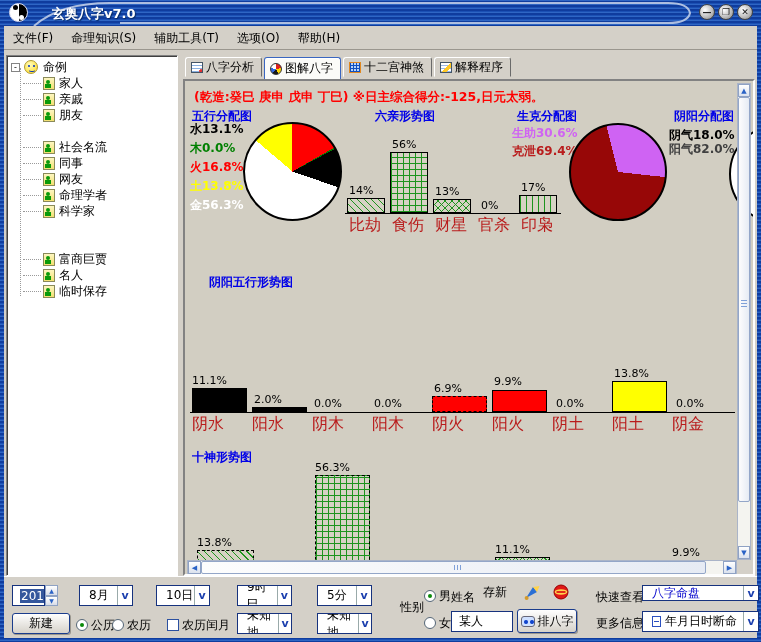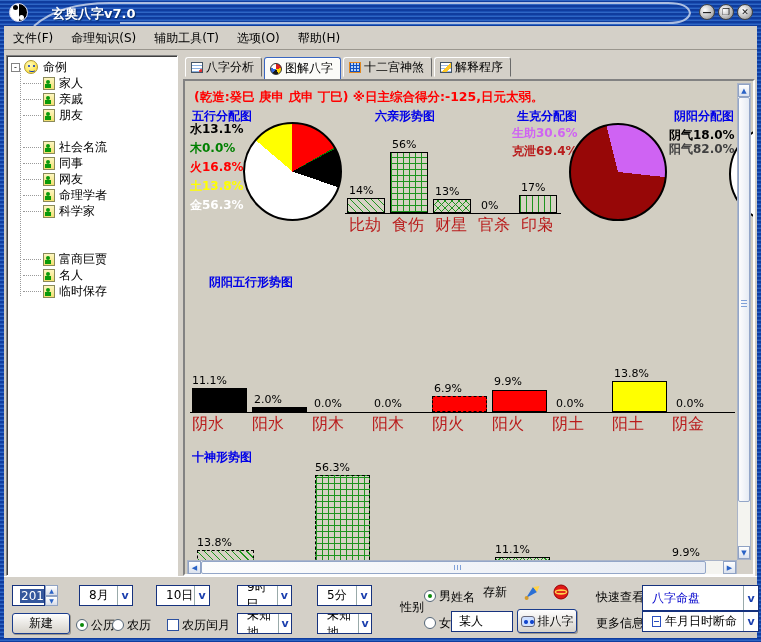--- a/index.html
+++ b/index.html
@@ -364,21 +364,21 @@
       <circle cx="8" cy="8" r="7" fill="#e01818" stroke="#990000"></circle>
       <ellipse cx="8" cy="8" rx="6.3" ry="2.7" fill="#ffd24a"></ellipse>
       <rect x="3.5" y="7.1" width="9" height="1.8" fill="#e01818"></rect>
     </svg>
     <div class="btn" style="left:513px;top:32px;width:60px;height:24px">
       <span class="glassic"></span>
         <span>排八字</span>
     </div>
 
     <div class="lbl" style="left:592px;top:12px">快速查看</div>
-    <div class="combo" style="left:638px;top:8px;width:117px;height:26px">
+    <div class="combo" style="left:638px;top:8px;width:117px;height:16px">
         <span class="blue-text">八字命盘</span>
         <span class="vbtn">v</span>
       </div>
     <div class="lbl" style="left:592px;top:38px">更多信息</div>
     <div class="combo" style="left:638px;top:34px;width:117px;height:21px">
         <span class="cal"></span>
         <span>年月日时断命</span>
         <span class="vbtn">v</span>
       </div>
   </div>

